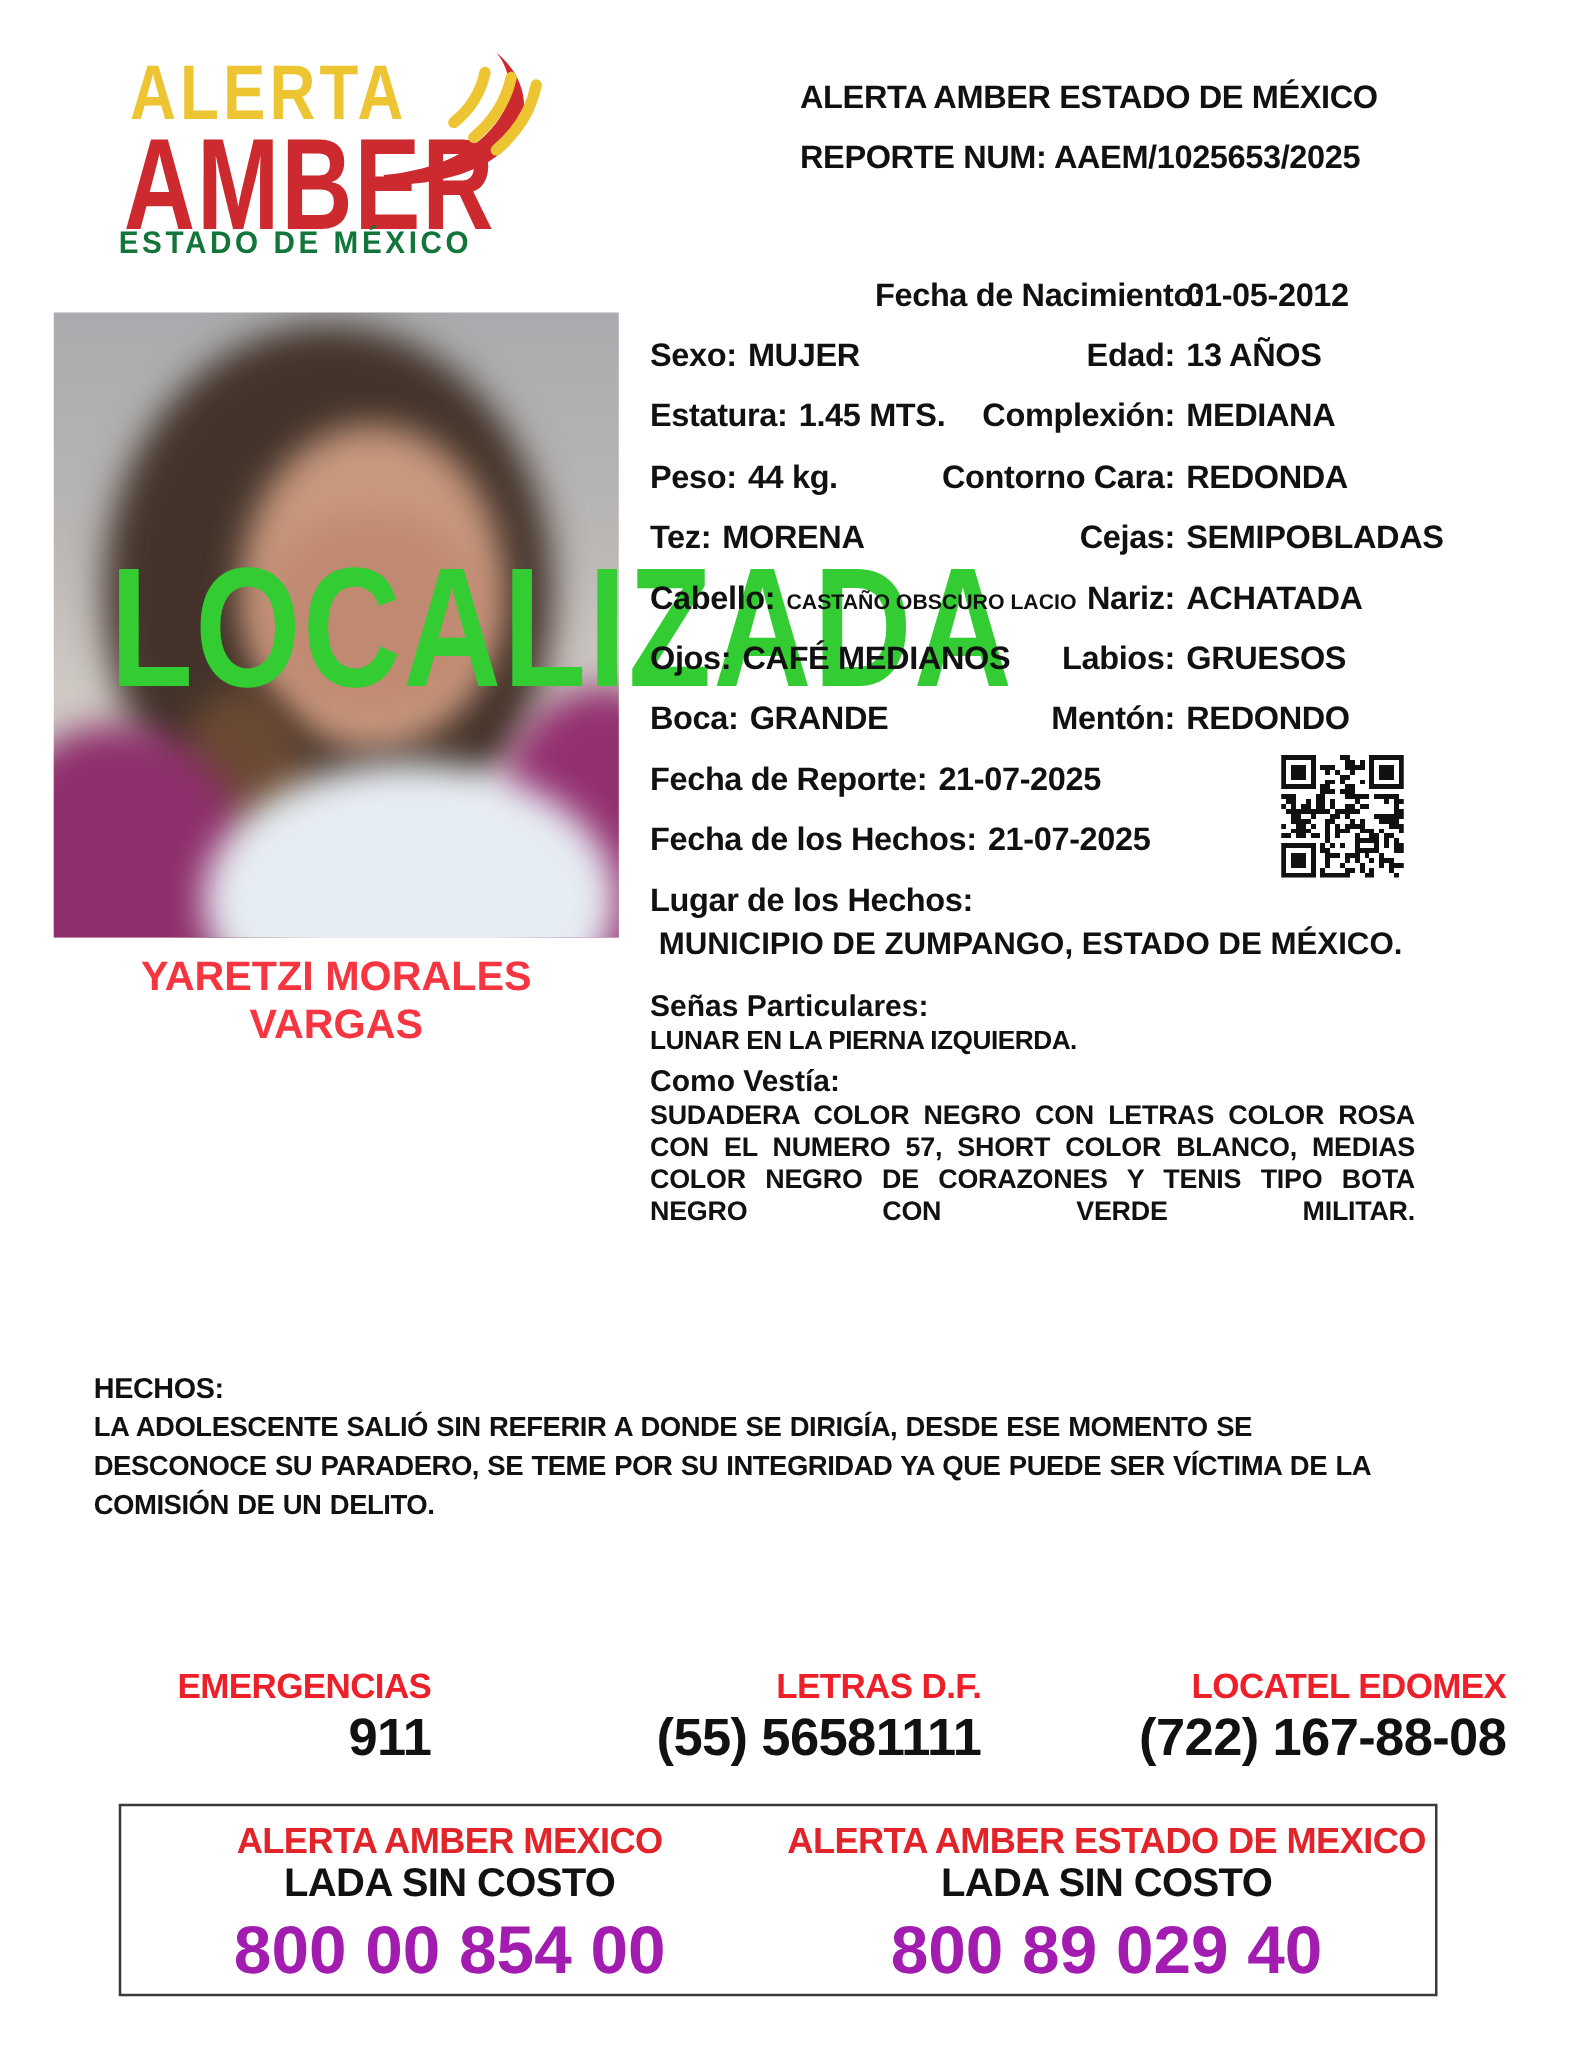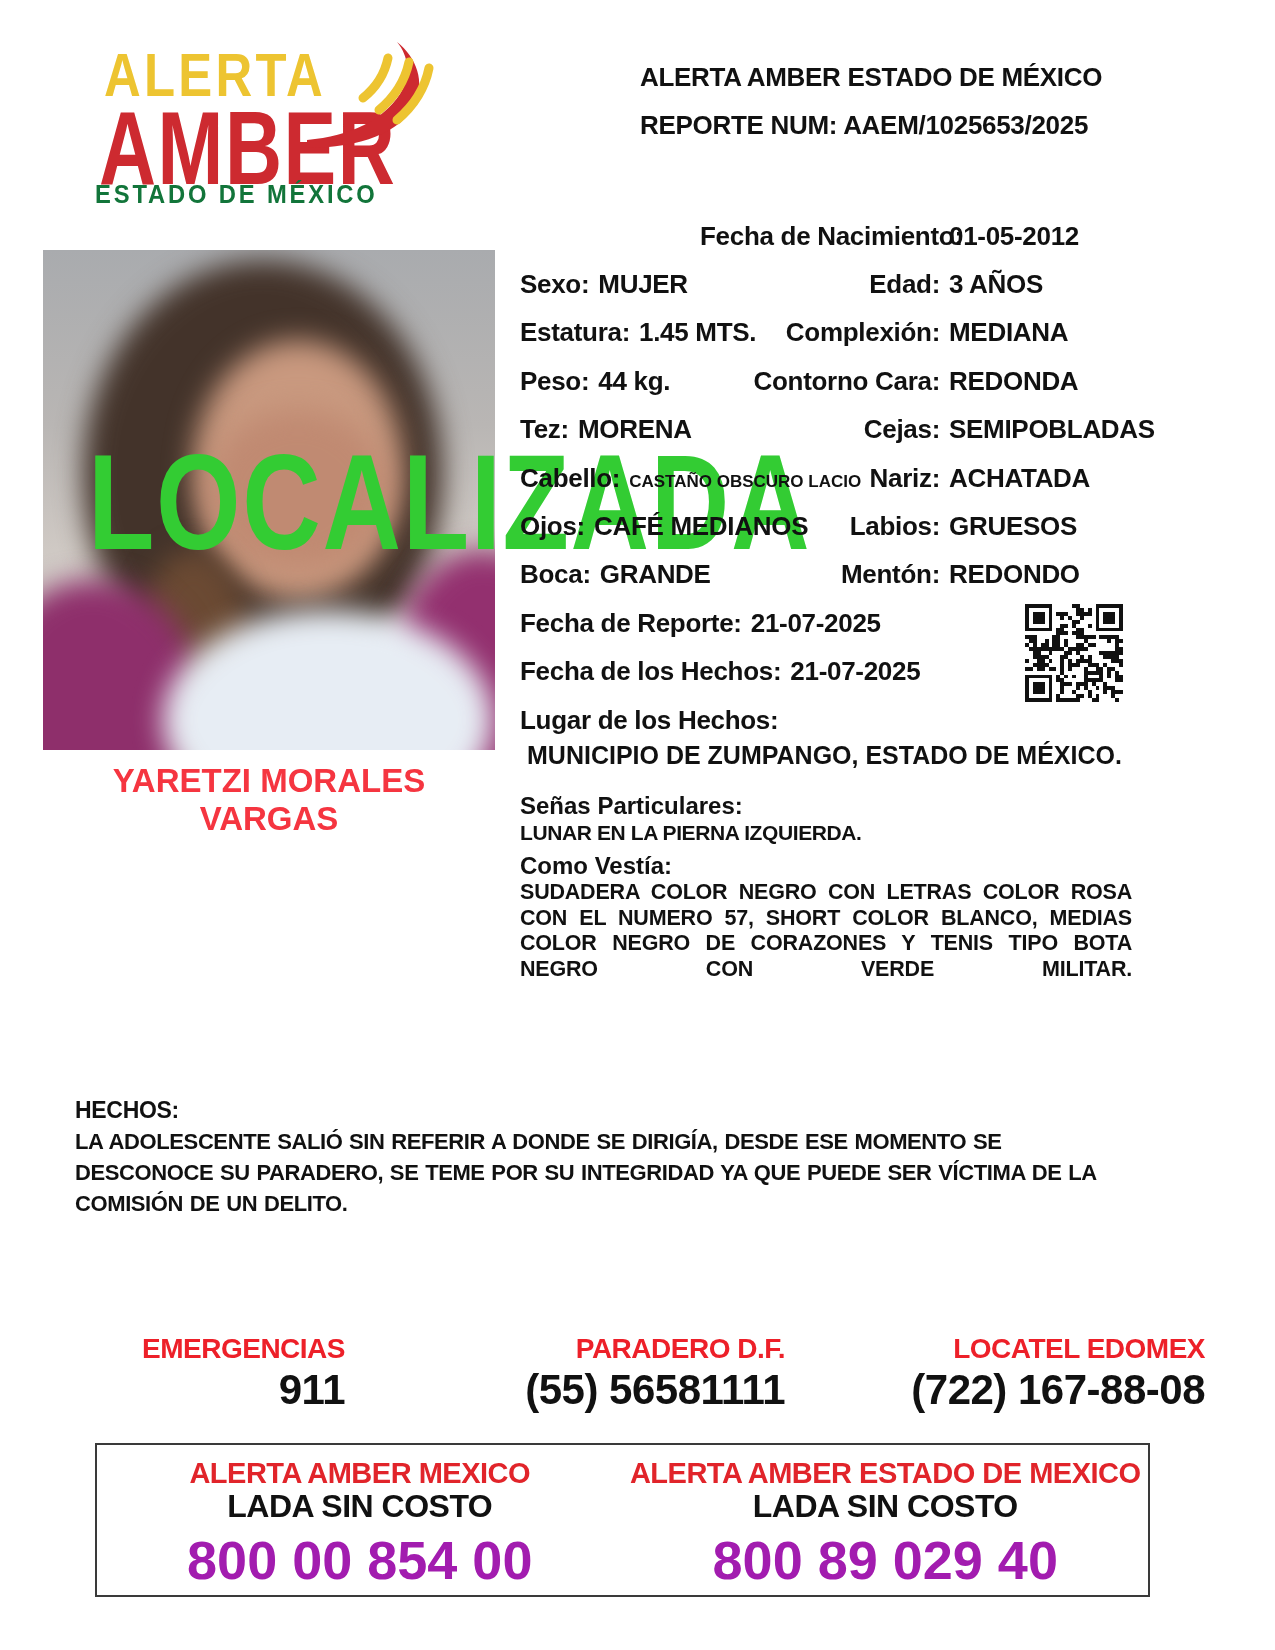--- a/index.html
+++ b/index.html
@@ -121,21 +121,21 @@
   </div>
 
   <div class="drow y-birth">
     <div class="rcell">
       <span class="rlab">Fecha de Nacimiento:</span><span class="rval">01-05-2012</span>
     </div>
   </div>
 
   <div class="drow y-r0">
     <span>Sexo:</span><span class="lval">MUJER</span>
-    <div class="rcell"><span class="rlab">Edad:</span><span class="rval">3 AÑOS</span></div>
+    <div class="rcell"><span class="rlab">Edad:</span><span class="rval">13 AÑOS</span></div>
   </div>
 
   <div class="drow y-r1">
     <span>Estatura:</span><span class="lval">1.45 MTS.</span>
     <div class="rcell"><span class="rlab">Complexión:</span><span class="rval">MEDIANA</span></div>
   </div>
 
   <div class="drow y-r2">
     <span>Peso:</span><span class="lval">44 kg.</span>
     <div class="rcell"><span class="rlab">Contorno Cara:</span><span class="rval">REDONDA</span></div>
@@ -496,21 +496,21 @@
     </div>
 
   <div class="hechos-lab">HECHOS:</div>
   <div class="hechos-txt plain">LA ADOLESCENTE SALIÓ SIN REFERIR A DONDE SE DIRIGÍA, DESDE ESE MOMENTO SE DESCONOCE SU PARADERO, SE TEME POR SU INTEGRIDAD YA QUE PUEDE SER VÍCTIMA DE LA COMISIÓN DE UN DELITO.</div>
 
   <div class="contact c1">
     <div class="clab">EMERGENCIAS</div>
     <div class="cnum">911</div>
   </div>
   <div class="contact c2">
-    <div class="clab">PARADERO D.F.</div>
+    <div class="clab">LETRAS D.F.</div>
     <div class="cnum">(55) 56581111</div>
   </div>
   <div class="contact c3">
     <div class="clab">LOCATEL EDOMEX</div>
     <div class="cnum">(722) 167-88-08</div>
   </div>
 
   <div class="hotbox">
     <div class="hotcol">
       <div class="hot-title">ALERTA AMBER MEXICO</div>

